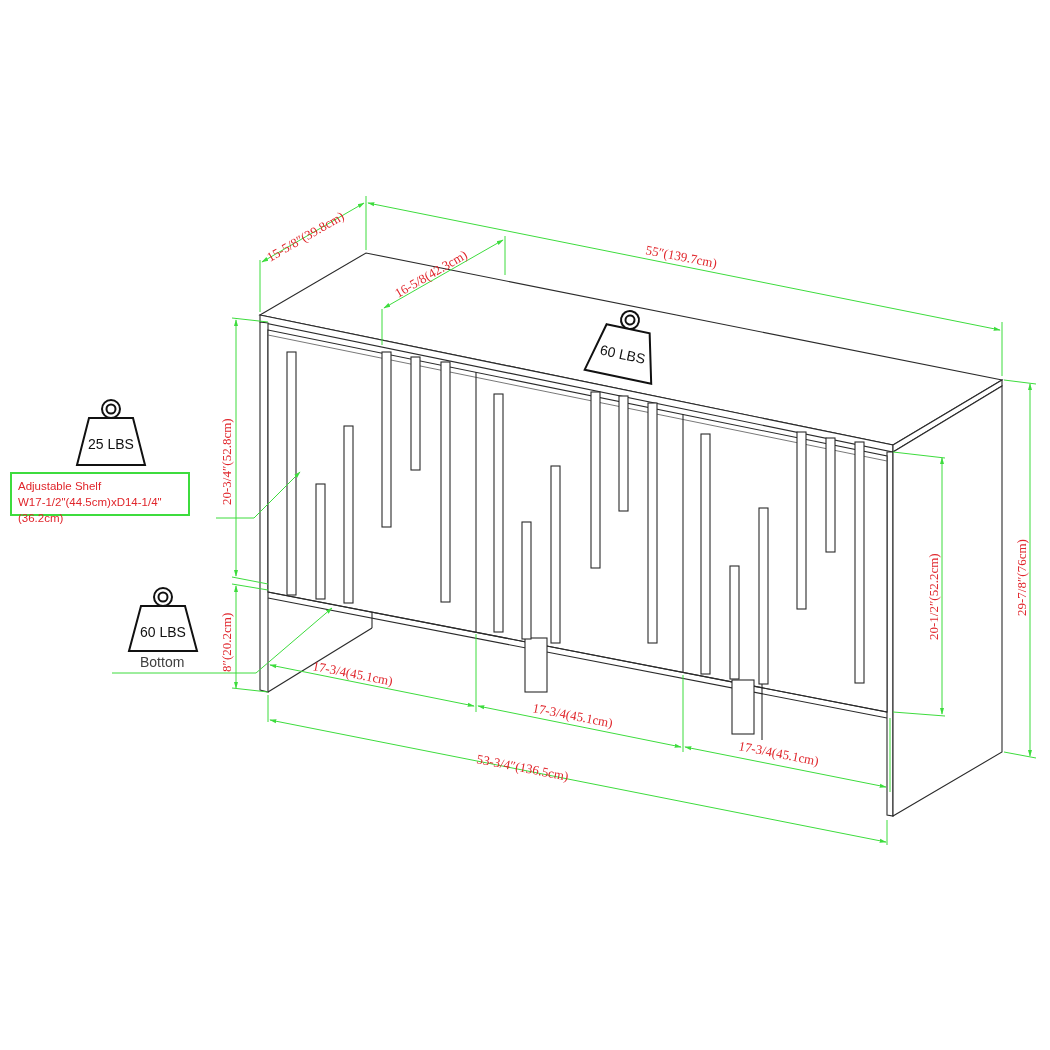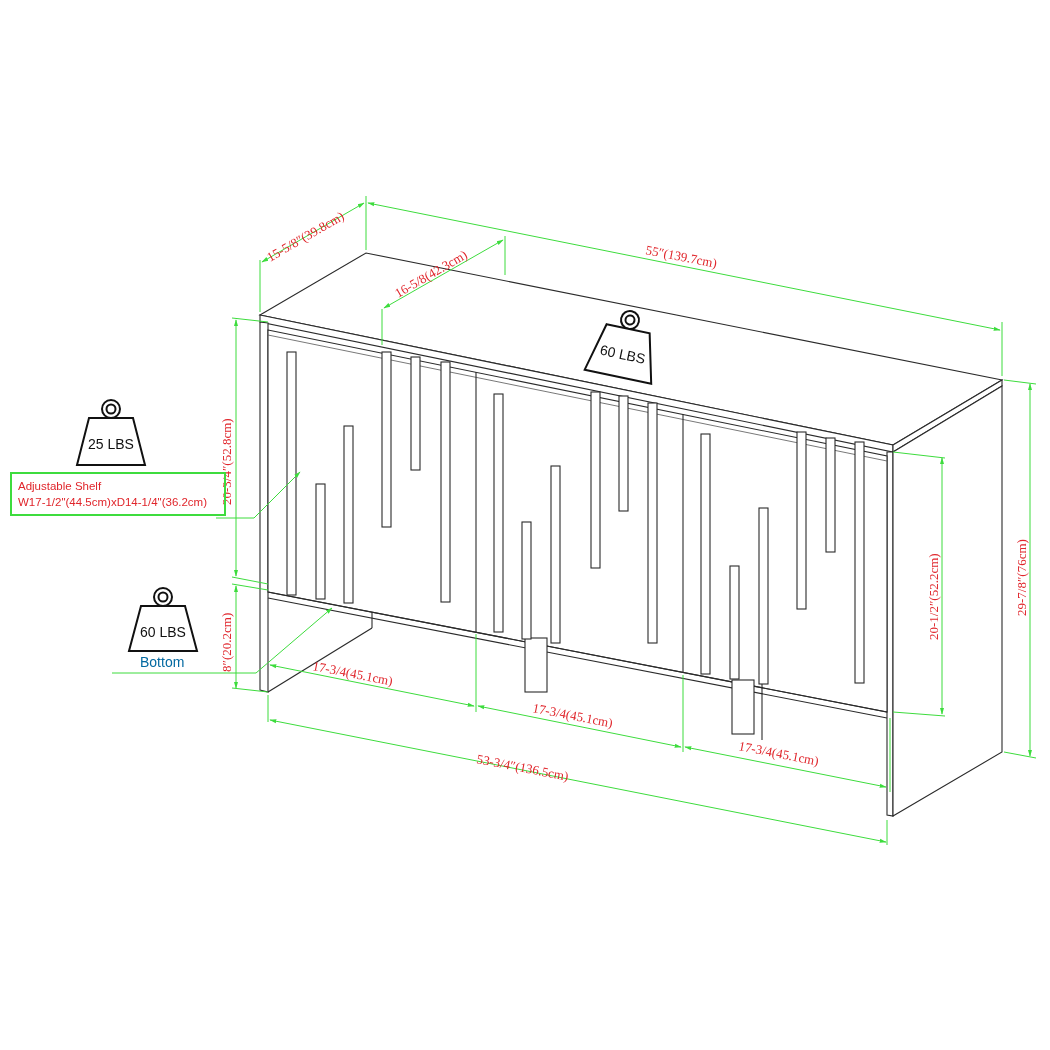--- a/index.html
+++ b/index.html
@@ -6,22 +6,22 @@
   body { width: 1050px; height: 1050px; overflow: hidden; position: relative; font-family: "Liberation Sans", sans-serif; }
   svg { position: absolute; left: 0; top: 0; }
   .ln { stroke: #2b2b2b; stroke-width: 1.1; fill: none; }
   .ln2 { stroke: #555; stroke-width: 0.8; fill: none; }
   .fillw { fill: #ffffff; stroke: #2b2b2b; stroke-width: 1.1; }
   .dim { stroke: #3ddc3d; stroke-width: 1; fill: none; }
   .arrow { fill: #3ddc3d; }
   .dimtext { fill: #e0252b; font-family: "Liberation Serif", serif; font-size: 13px; }
   .wt { fill: #111; font-family: "Liberation Sans", sans-serif; font-size: 14px; }
   .weight-shape { fill: #fff; stroke: #111; stroke-width: 2; }
-  .shelf-box { position: absolute; left: 10px; top: 472px; width: 216px; height: 44px; border: 2px solid #3ddc3d; box-sizing: border-box; padding: 4px 6px; color: #e0252b; font-size: 11.5px; line-height: 16px; }
-  .bottom-label { position: absolute; left: 140px; top: 654px; font-size: 14px; color: #0369a1; }
+  .shelf-box { position: absolute; left: 10px; top: 472px; width: 180px; height: 44px; border: 2px solid #3ddc3d; box-sizing: border-box; padding: 4px 6px; color: #e0252b; font-size: 11.5px; line-height: 16px; }
+  .bottom-label { position: absolute; left: 140px; top: 654px; font-size: 14px; color: #404040; }
 </style>
 </head>
 <body>
 
 <svg width="1050" height="1050" viewBox="0 0 1050 1050">
   <defs>
     <marker id="ah" viewBox="0 0 10 10" refX="9" refY="5" markerWidth="7" markerHeight="7" orient="auto-start-reverse">
       <path d="M0,2 L10,5 L0,8 z" class="arrow"></path>
     </marker>
   </defs>

